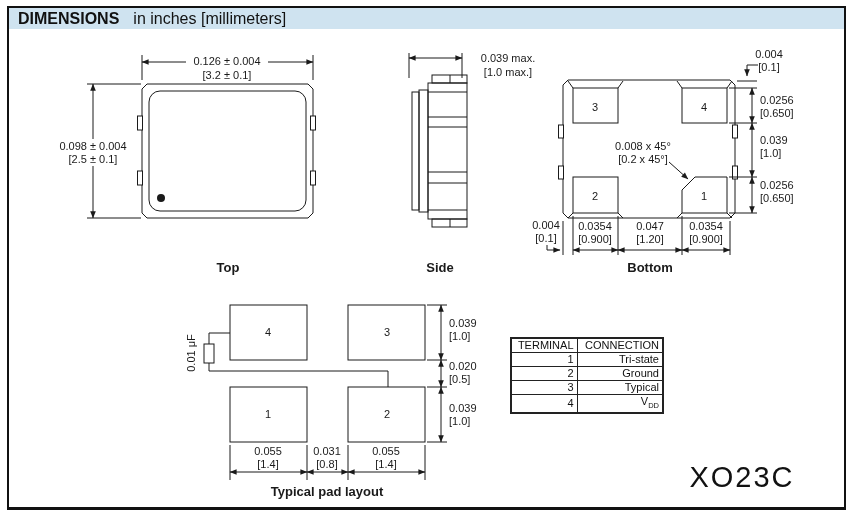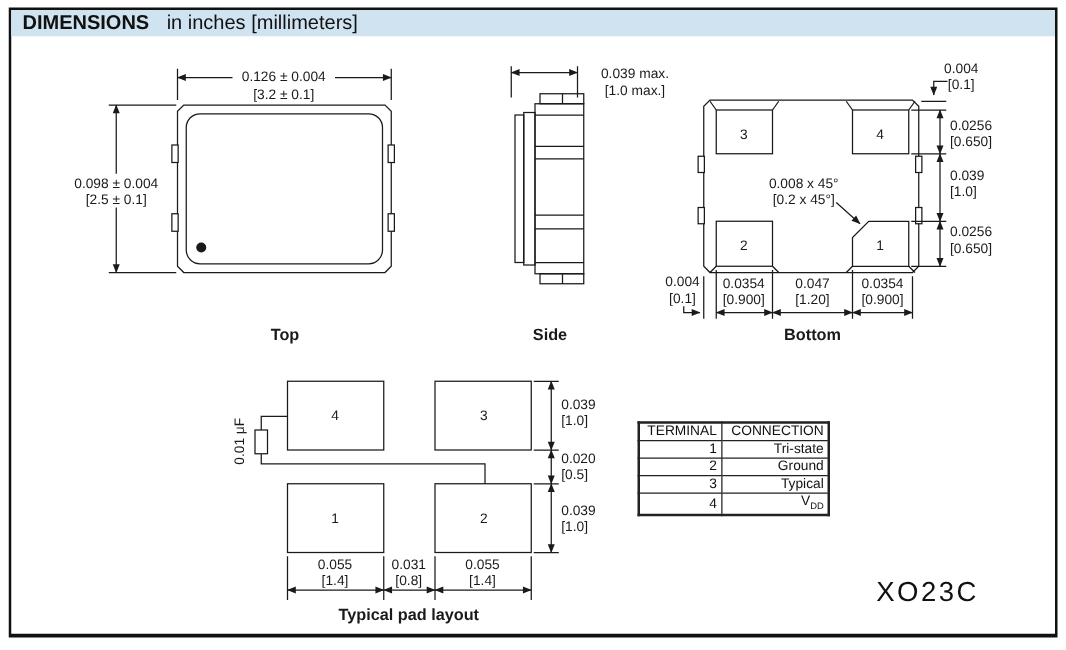--- a/index.html
+++ b/index.html
@@ -24,21 +24,21 @@
   .dl { marker-start:url(#arr); marker-end:url(#arr); }
   .de { marker-end:url(#arr); }
   .tbl { position:absolute; left:510px; top:337px; border-collapse:collapse;
     font-size:11px; color:#111; background:#fff; border:2px solid #222; }
   .tbl th, .tbl td { border:1px solid #222; text-align:right; padding:0 3px;
     height:14px; font-weight:normal; line-height:13px; }
   .tbl th.c1, .tbl td.c1 { width:66px; }
   .tbl th.c2, .tbl td.c2 { width:86px;margin-top:20px; }
   sub.dd { font-size:7.5px; }
   .pn { position:absolute; left:662px; top:461px; width:160px; text-align:center;
-    font-size:22px; letter-spacing:2px; color:#111; }
+    font-size:29px; letter-spacing:2px; color:#111; }
 </style>
 </head>
 <body>
 
 <div class="page"></div>
 
 <div class="hdr">
   <b>DIMENSIONS</b>
   <span class="sub">in inches [millimeters]</span>
 </div>

